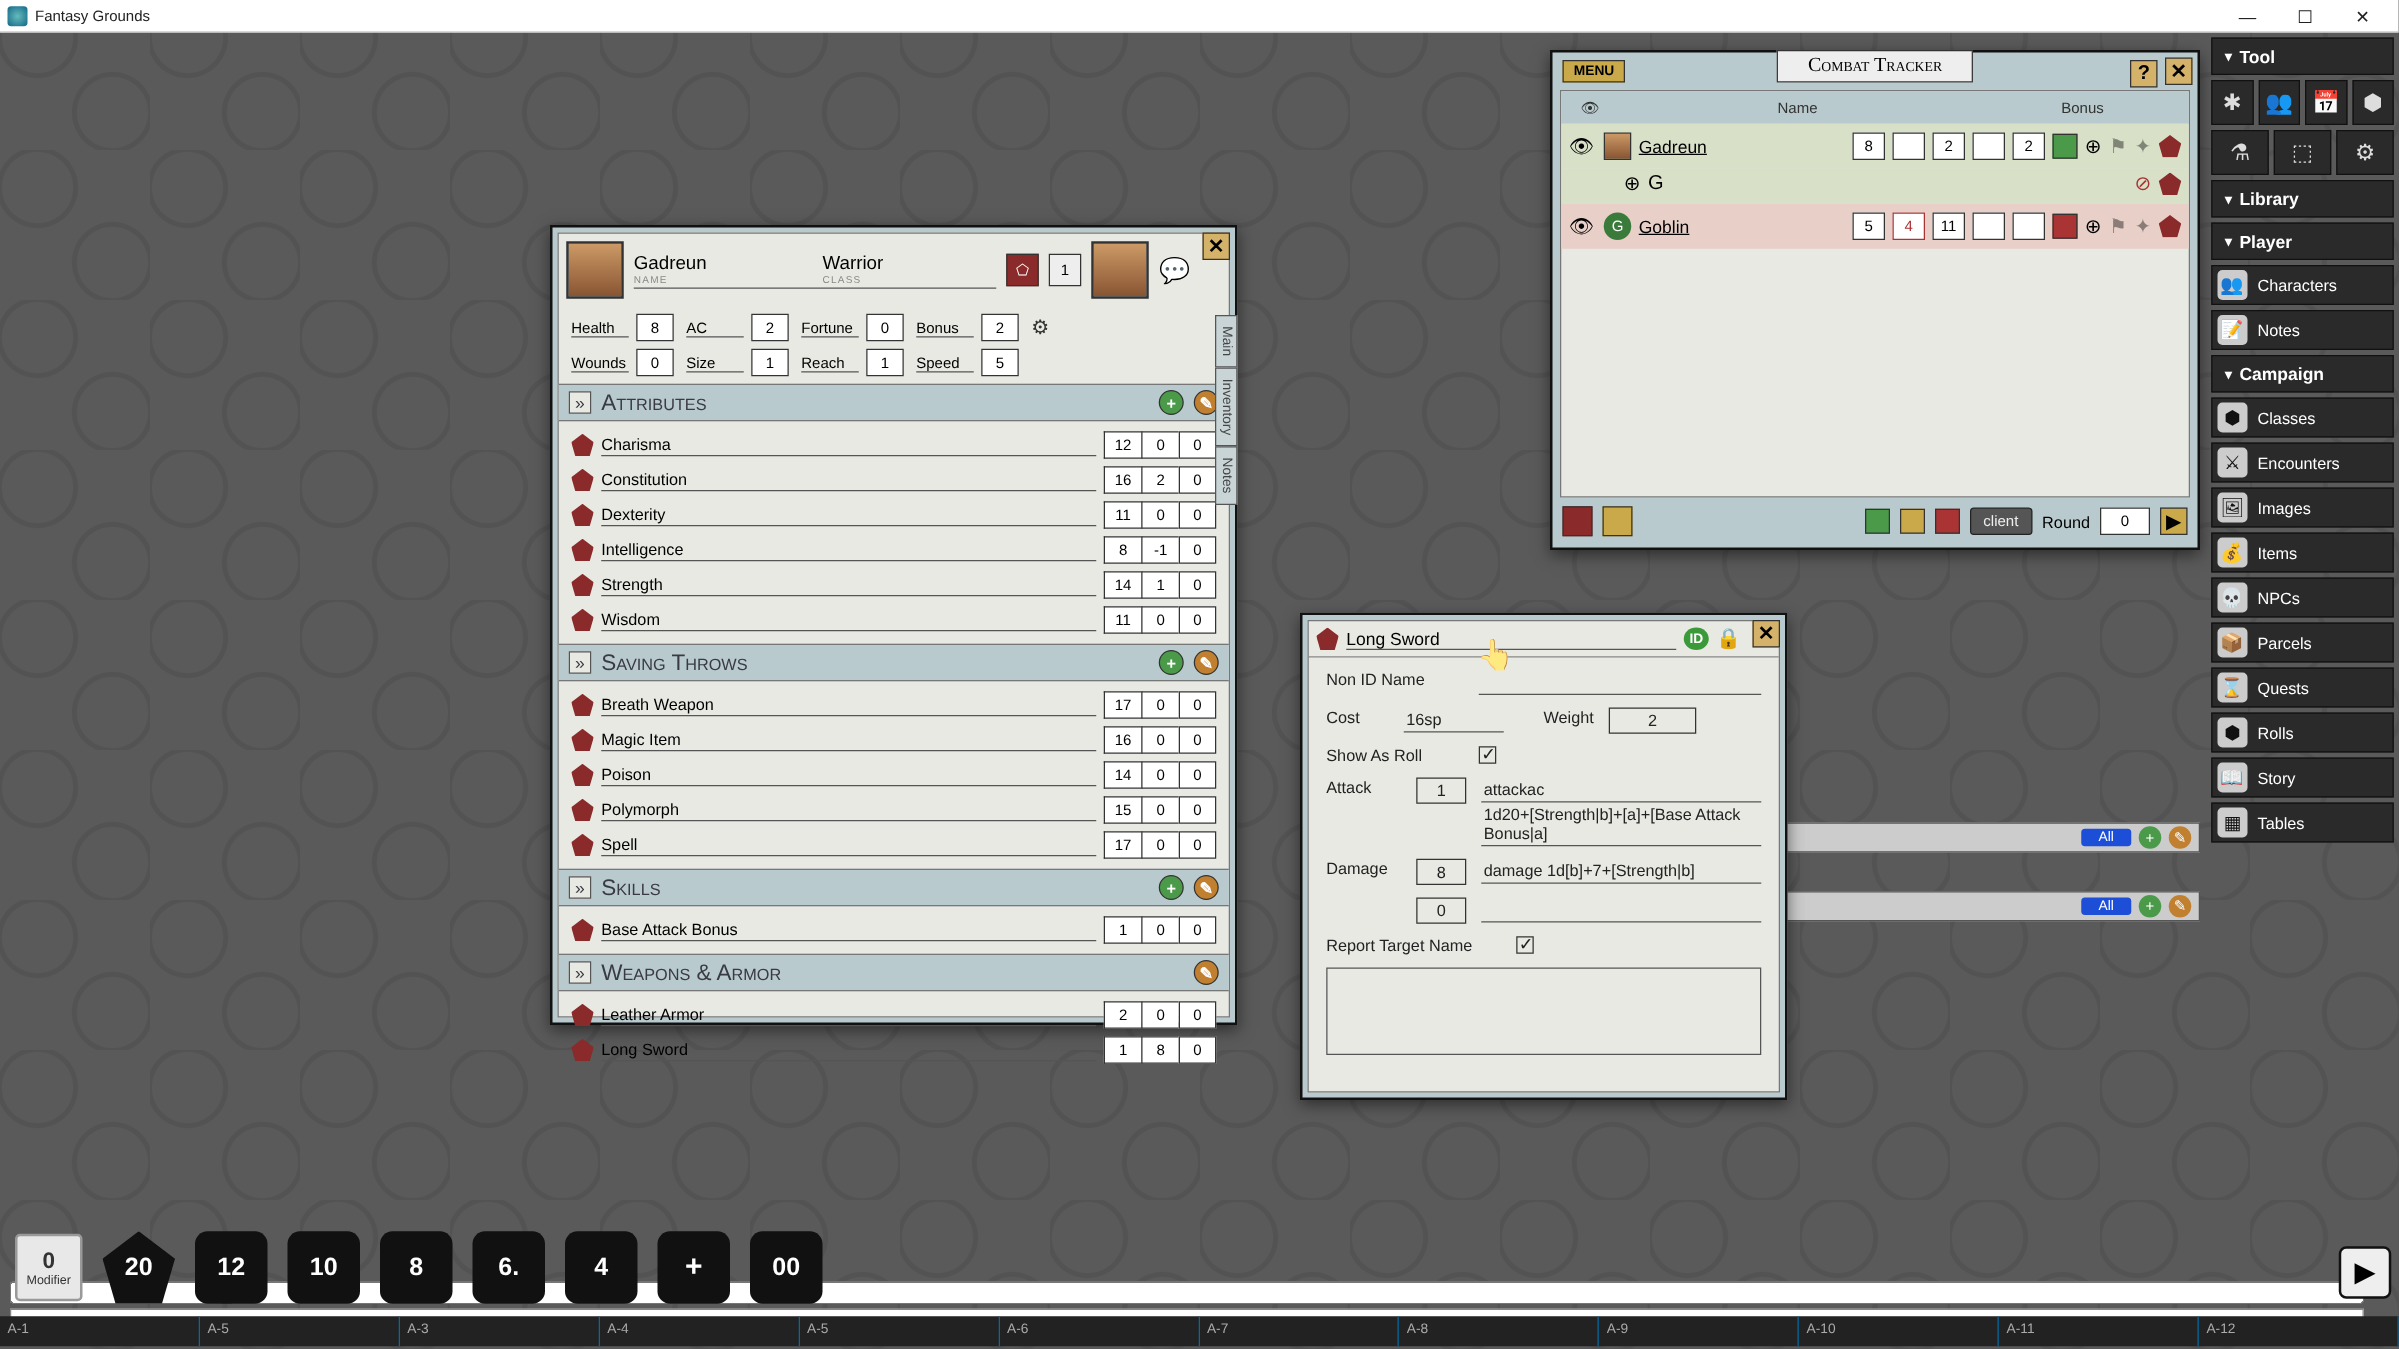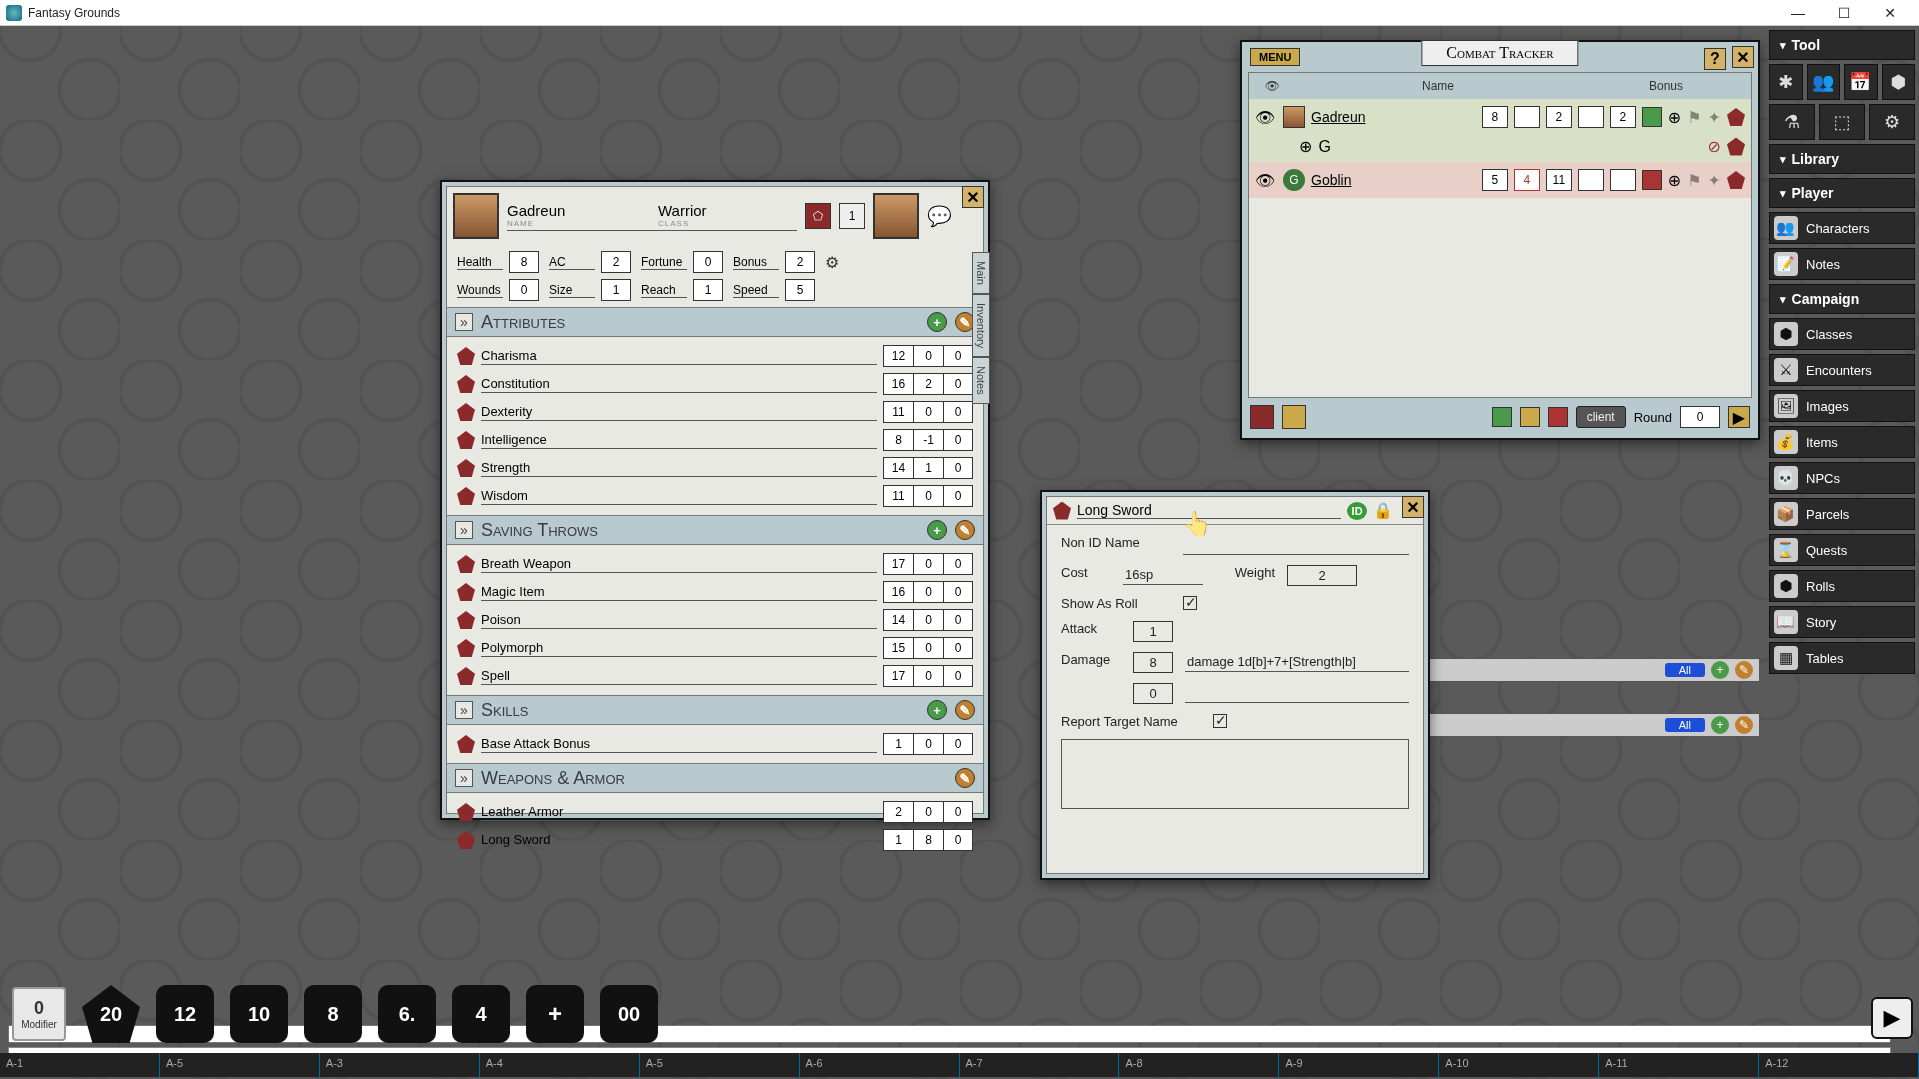--- a/index.html
+++ b/index.html
@@ -678,20 +678,24 @@
           <span class="il" style="width:60px;text-align:right">Weight</span>
           <span class="ivbox">2</span>
         </div>
       <div class="irow">
           <span class="il">Show As Roll</span>
           <span class="chk on"></span>
         </div>
       <div class="irow" style="align-items:flex-start">
           <span class="il" style="width:60px">Attack</span>
           <span class="ivbox" style="width:40px">1</span>
+        <div style="flex:1">
+          <div class="iv">attackac</div>
+          <div class="iv">1d20+[Strength|b]+[a]+[Base Attack Bonus|a]</div>
+        </div>
       </div>
       <div class="irow">
           <span class="il" style="width:60px">Damage</span>
           <span class="ivbox" style="width:40px">8</span>
           <span class="iv">damage 1d[b]+7+[Strength|b]</span>
         </div>
       <div class="irow">
           <span class="il" style="width:60px"></span>
           <span class="ivbox" style="width:40px">0</span>
           <span class="iv"></span>

